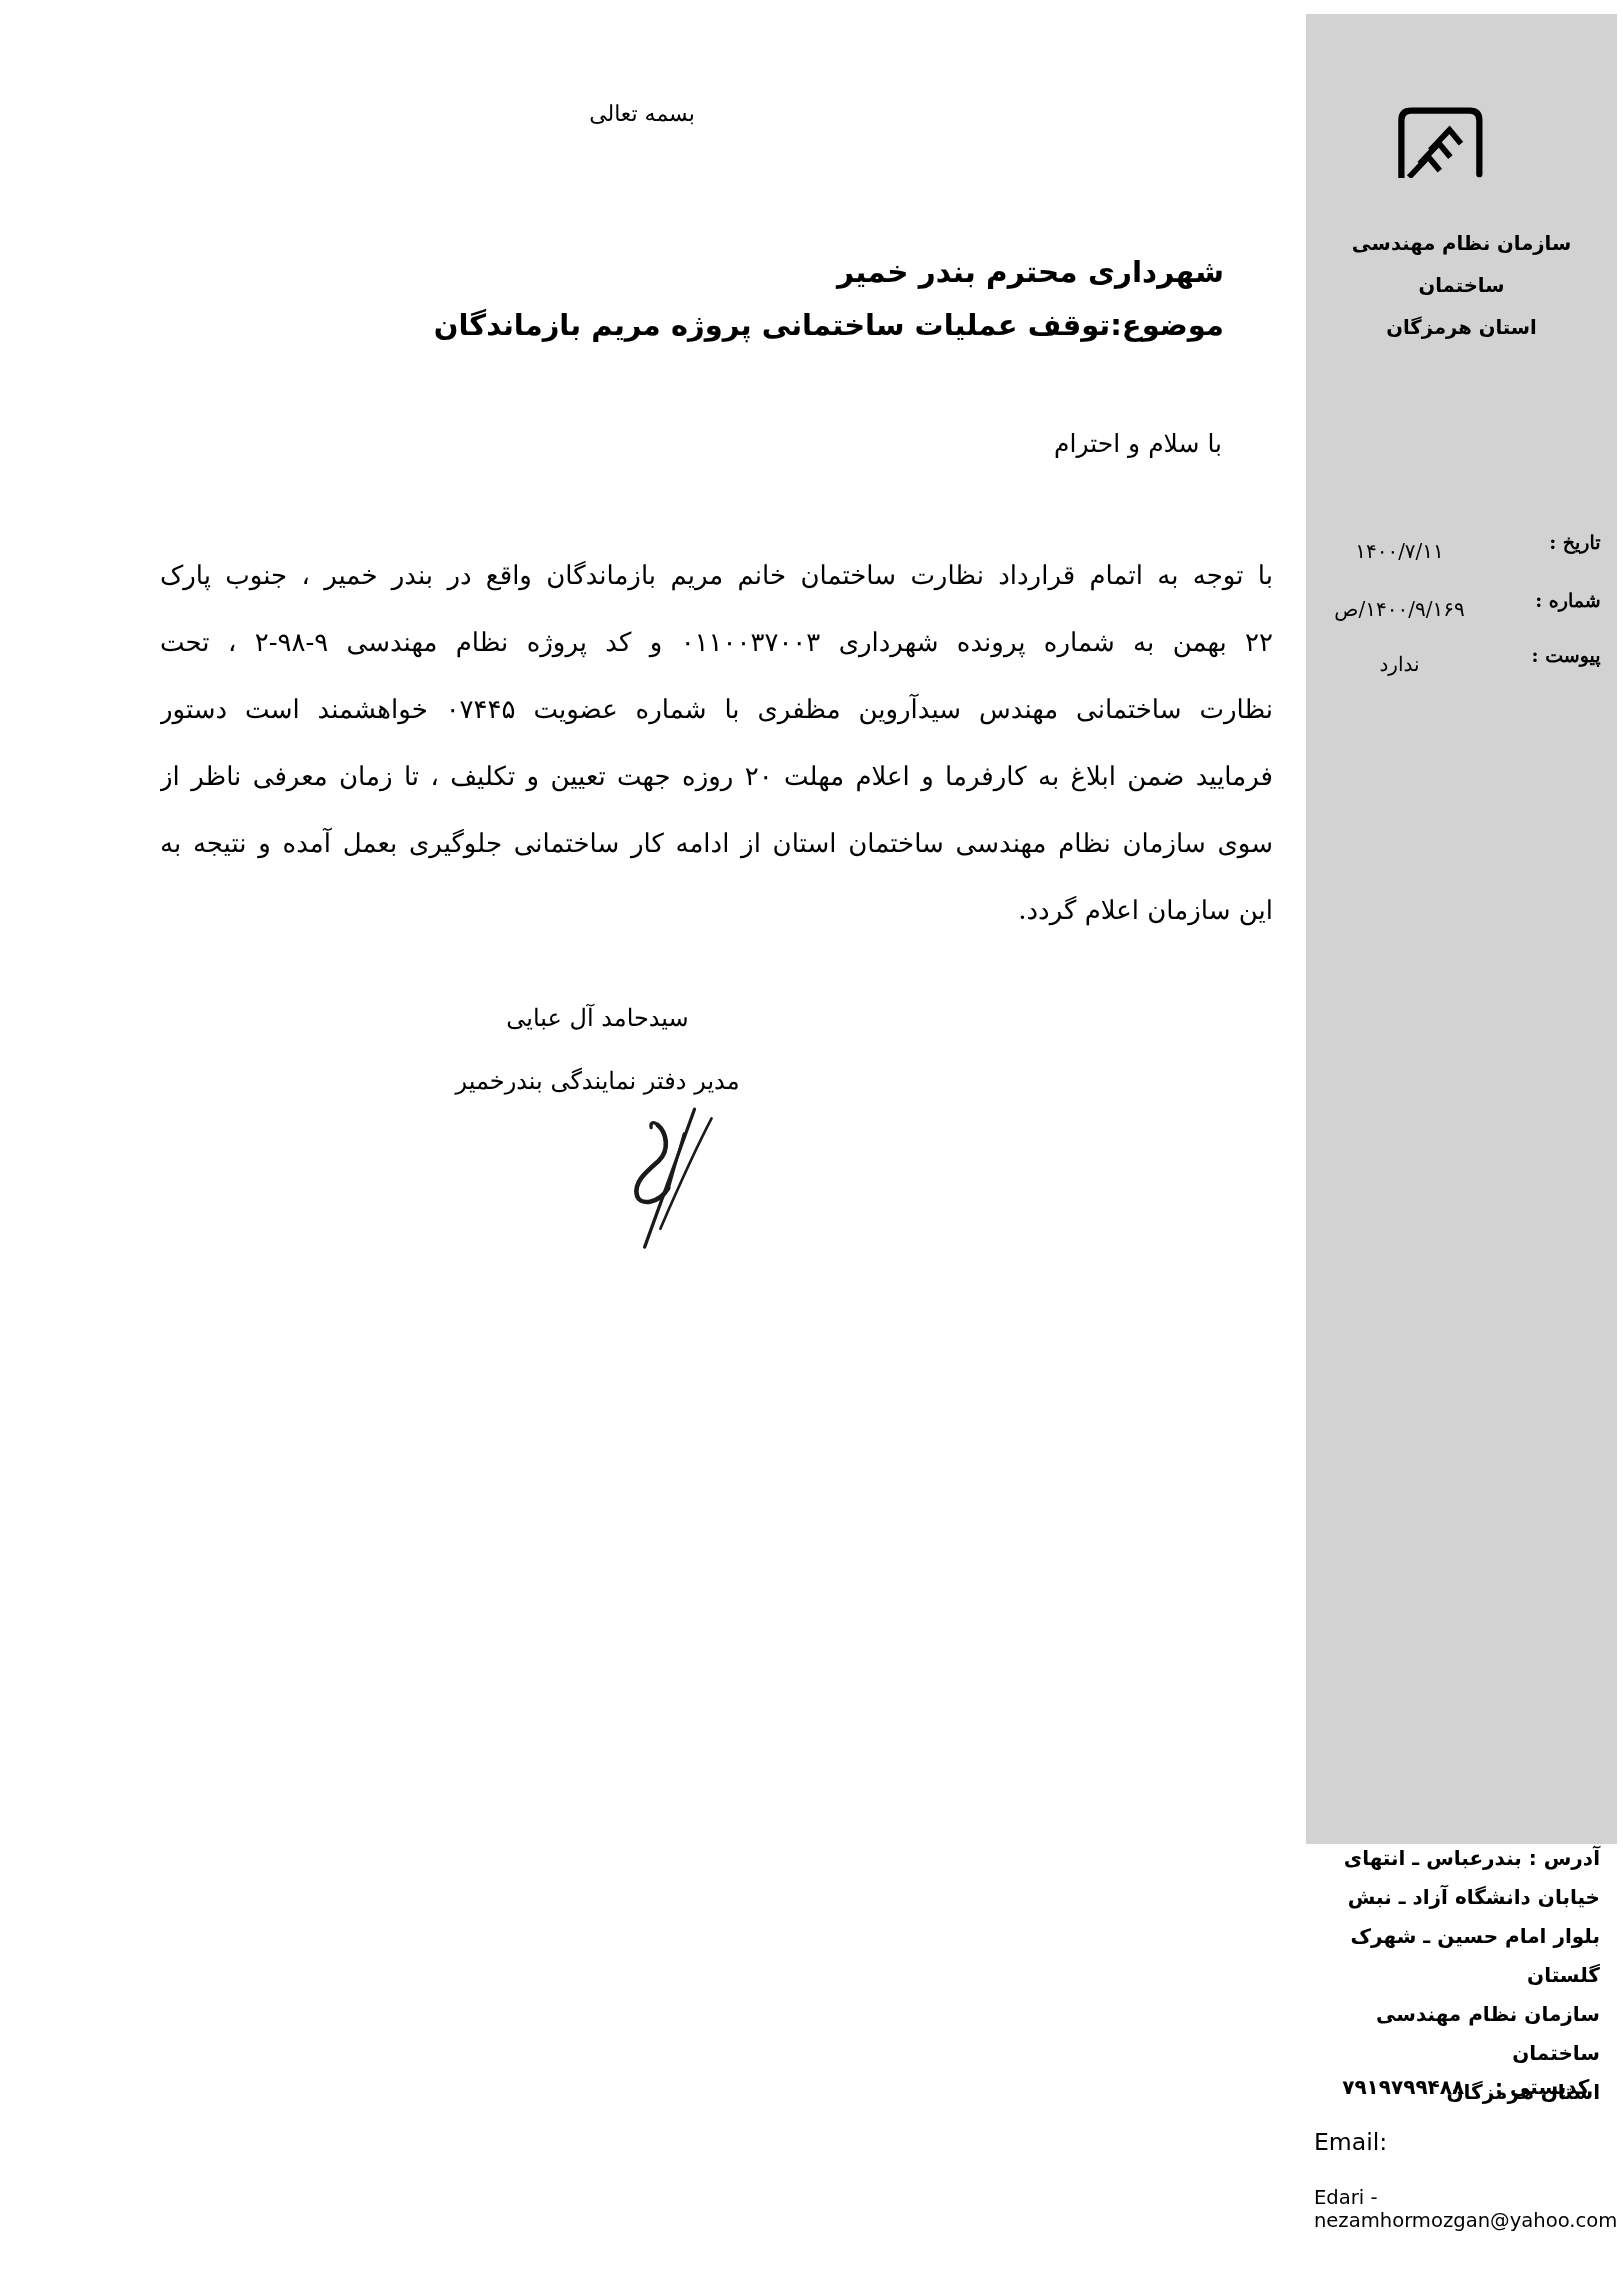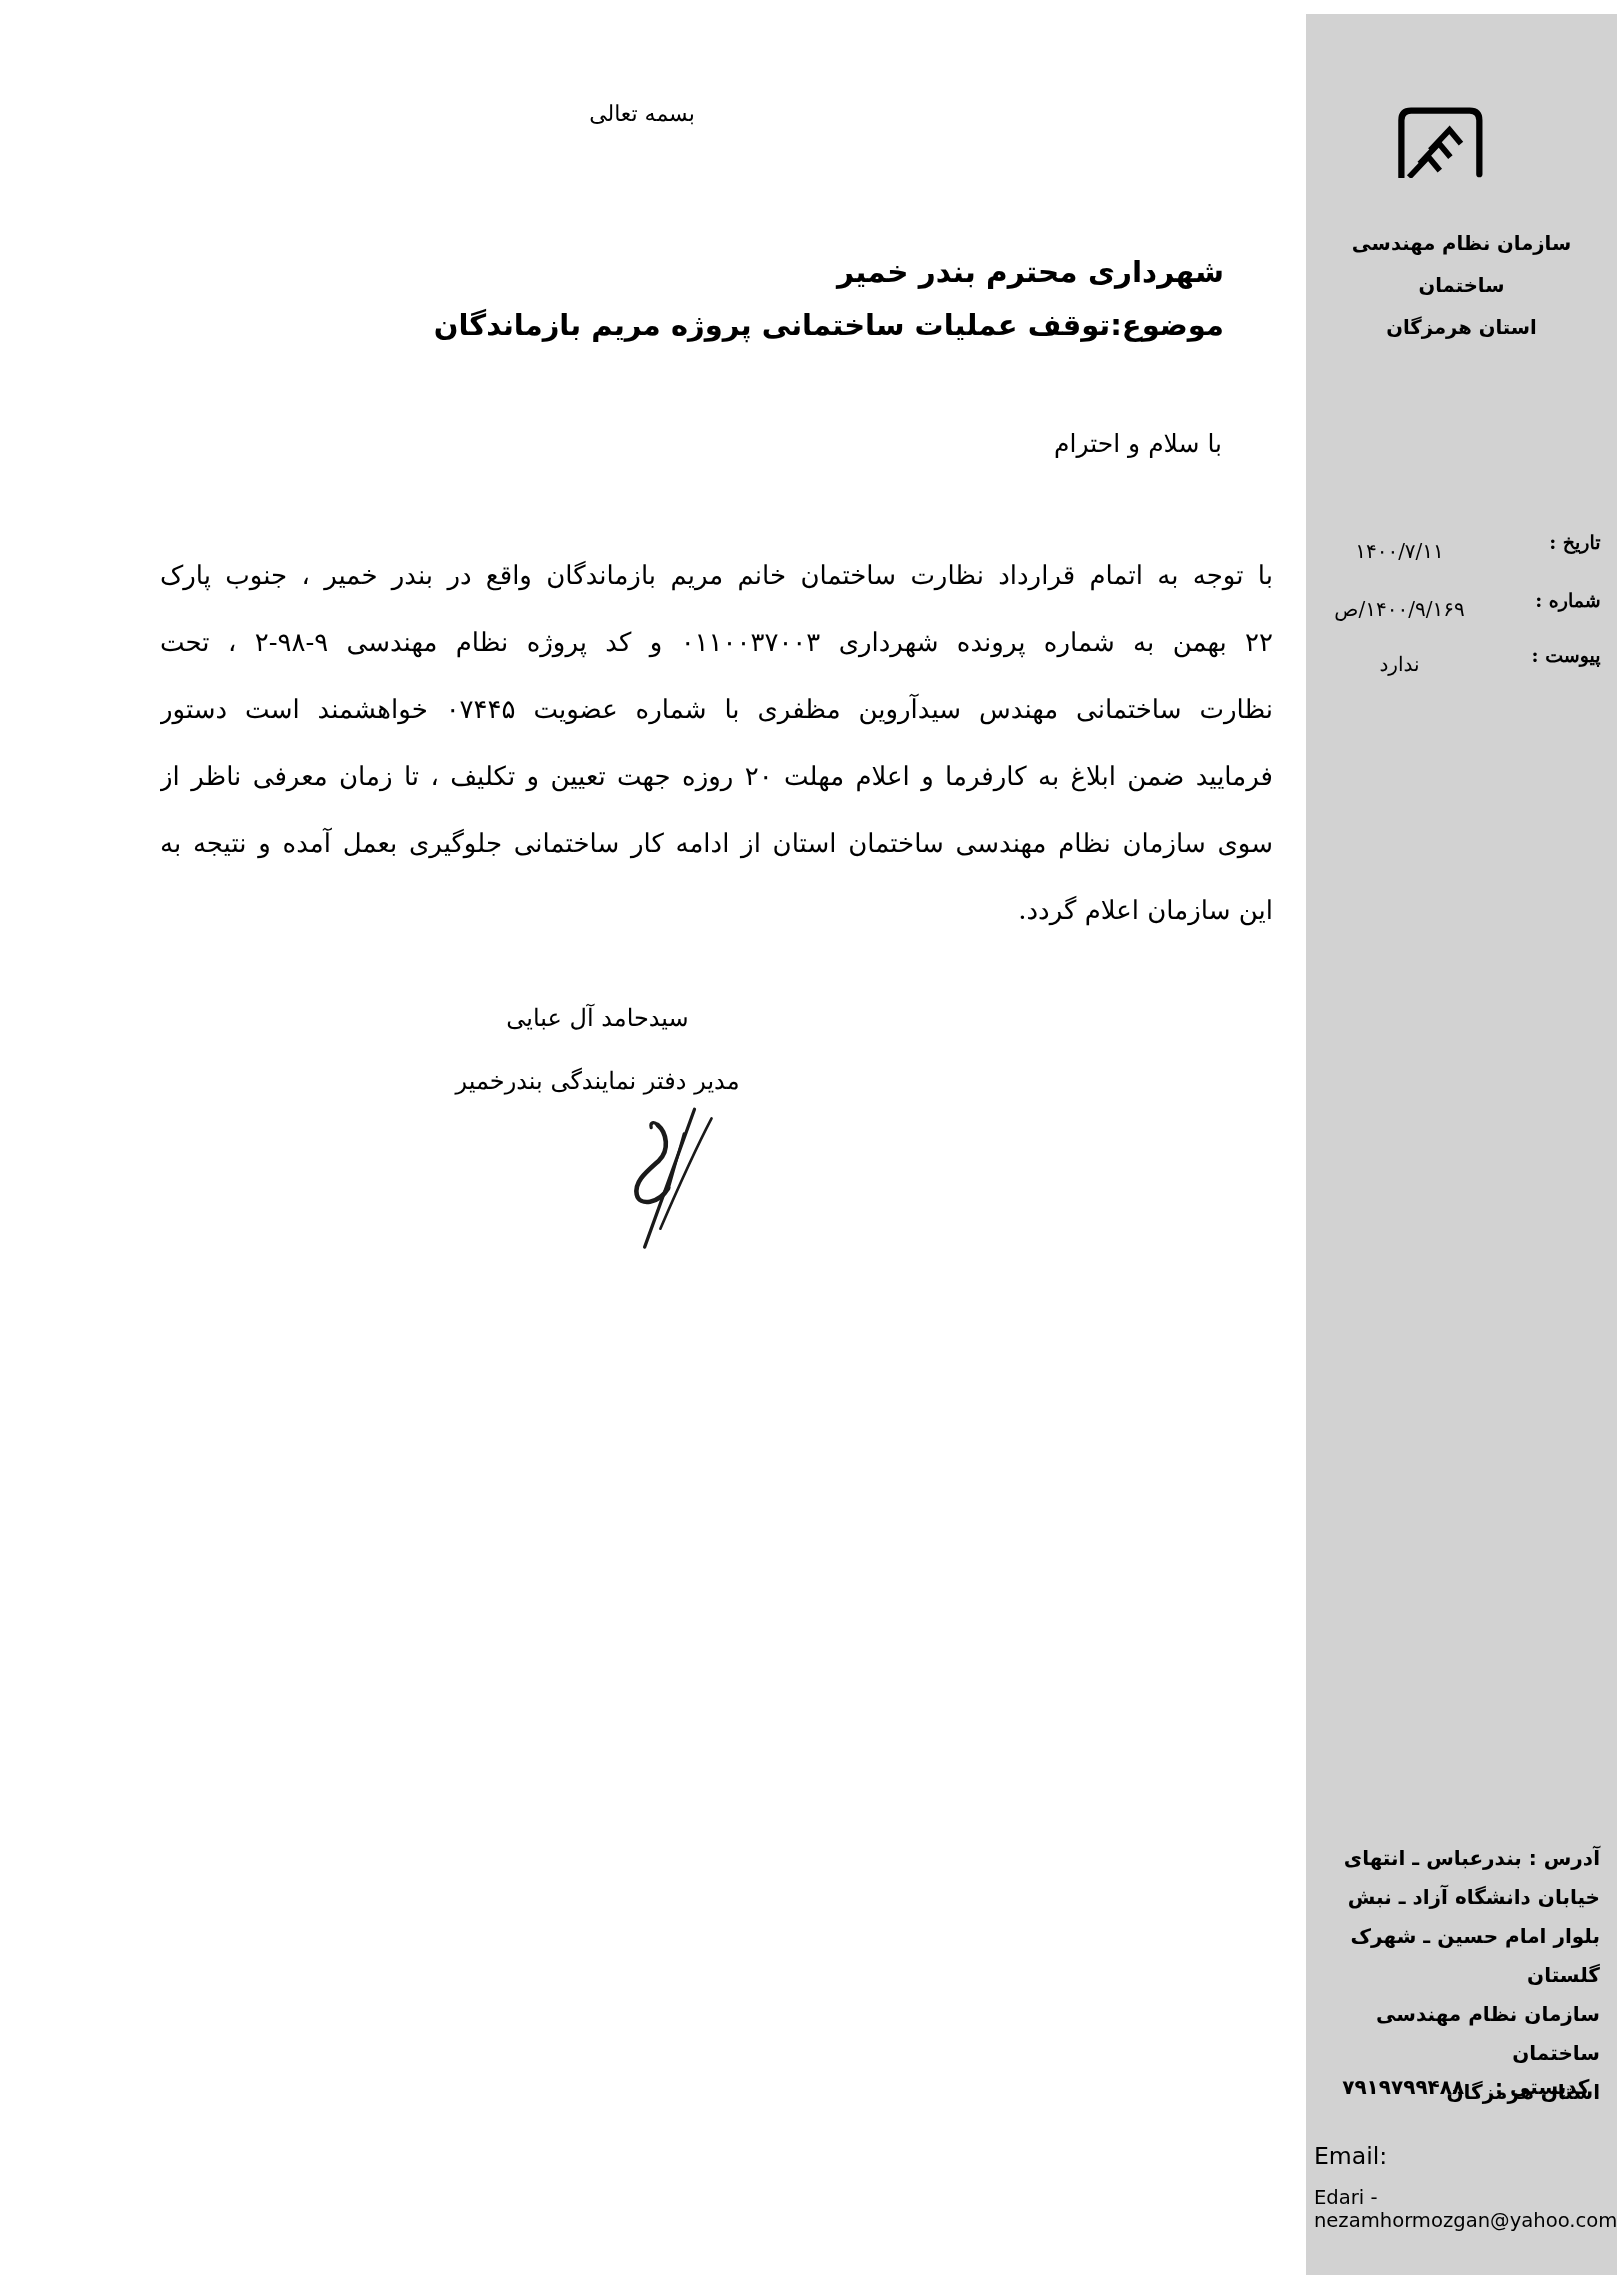--- a/index.html
+++ b/index.html
@@ -3,39 +3,39 @@
 <meta charset="utf-8">
 <style>
   html,body{margin:0;padding:0;}
   body{
     width:1623px;height:2295px;position:relative;background:#ffffff;
     font-family:"DejaVu Sans",sans-serif;color:#000;overflow:hidden;
   }
   .abs{position:absolute;}
   
   .sidebar{
-    left:1306px;top:14.4px;width:311px;height:2261px;
+    left:1306px;top:14.4px;width:311px;height:1830px;
     background:#d2d2d2;
   }
   .logo-wrap{position:absolute;left:69px;top:87px;width:124px;height:77px;}
   .org-title{position:absolute;top:209px;left:0;width:100%;text-align:center;
     font-weight:bold;font-size:19.6px;line-height:42px;direction:rtl;}
   .meta{position:absolute;top:0;left:0;width:100%;direction:rtl;}
   .meta-row{position:absolute;right:0;width:100%;height:52px;}
   .meta-label{position:absolute;right:16.4px;top:0;font-weight:bold;font-size:19px;
     font-family:"DejaVu Serif",serif;}
   .meta-value{position:absolute;left:0;top:7.9px;width:187px;text-align:center;
     font-size:20px;font-family:"DejaVu Serif",serif;direction:rtl;}
   .addr{position:absolute;top:1825px;right:0;width:100%;direction:rtl;
     text-align:right;padding:0;}
   .addr div{padding-right:17px;font-weight:bold;font-size:20px;line-height:39px;}
   .postal{position:absolute;top:2061px;right:0;width:100%;direction:rtl;
     text-align:right;}
   .postal span{padding-right:27.5px;font-weight:bold;font-size:20px;}
-  .email-label{position:absolute;top:2114px;left:7.9px;font-size:23.6px;margin-top:14px;}
+  .email-label{position:absolute;top:2114px;left:7.9px;font-size:23.6px;}
   .email-value{position:absolute;top:2172px;left:7.9px;font-size:19.6px;}
   
   .bismillah{top:101px;left:511px;width:262px;text-align:center;
     font-size:22px;font-family:"DejaVu Serif",serif;direction:rtl;}
   .recipient{top:255px;right:399px;font-size:29.5px;font-weight:bold;
     direction:rtl;white-space:nowrap;}
   .subject{top:308px;right:399px;font-size:29px;font-weight:bold;
     direction:rtl;white-space:nowrap;}
   .salutation{top:429px;right:401px;font-size:25px;direction:rtl;
     font-family:"DejaVu Serif",serif;white-space:nowrap;}

